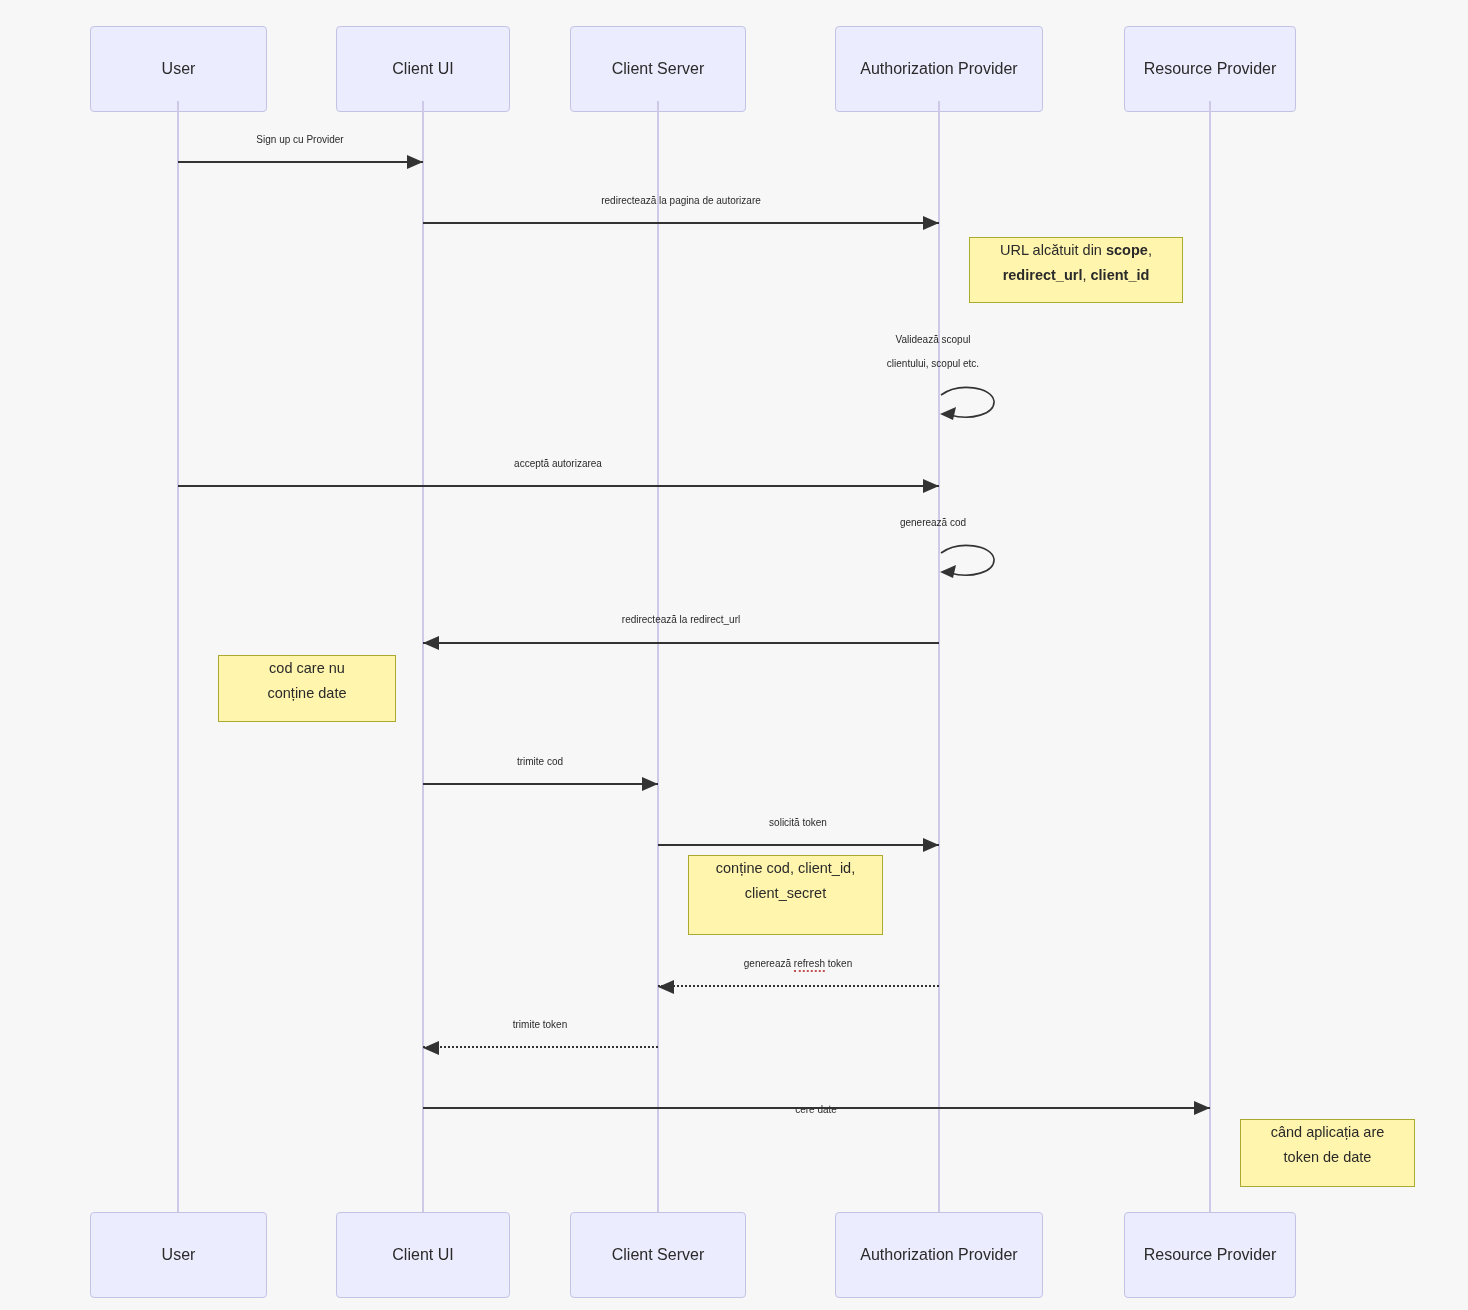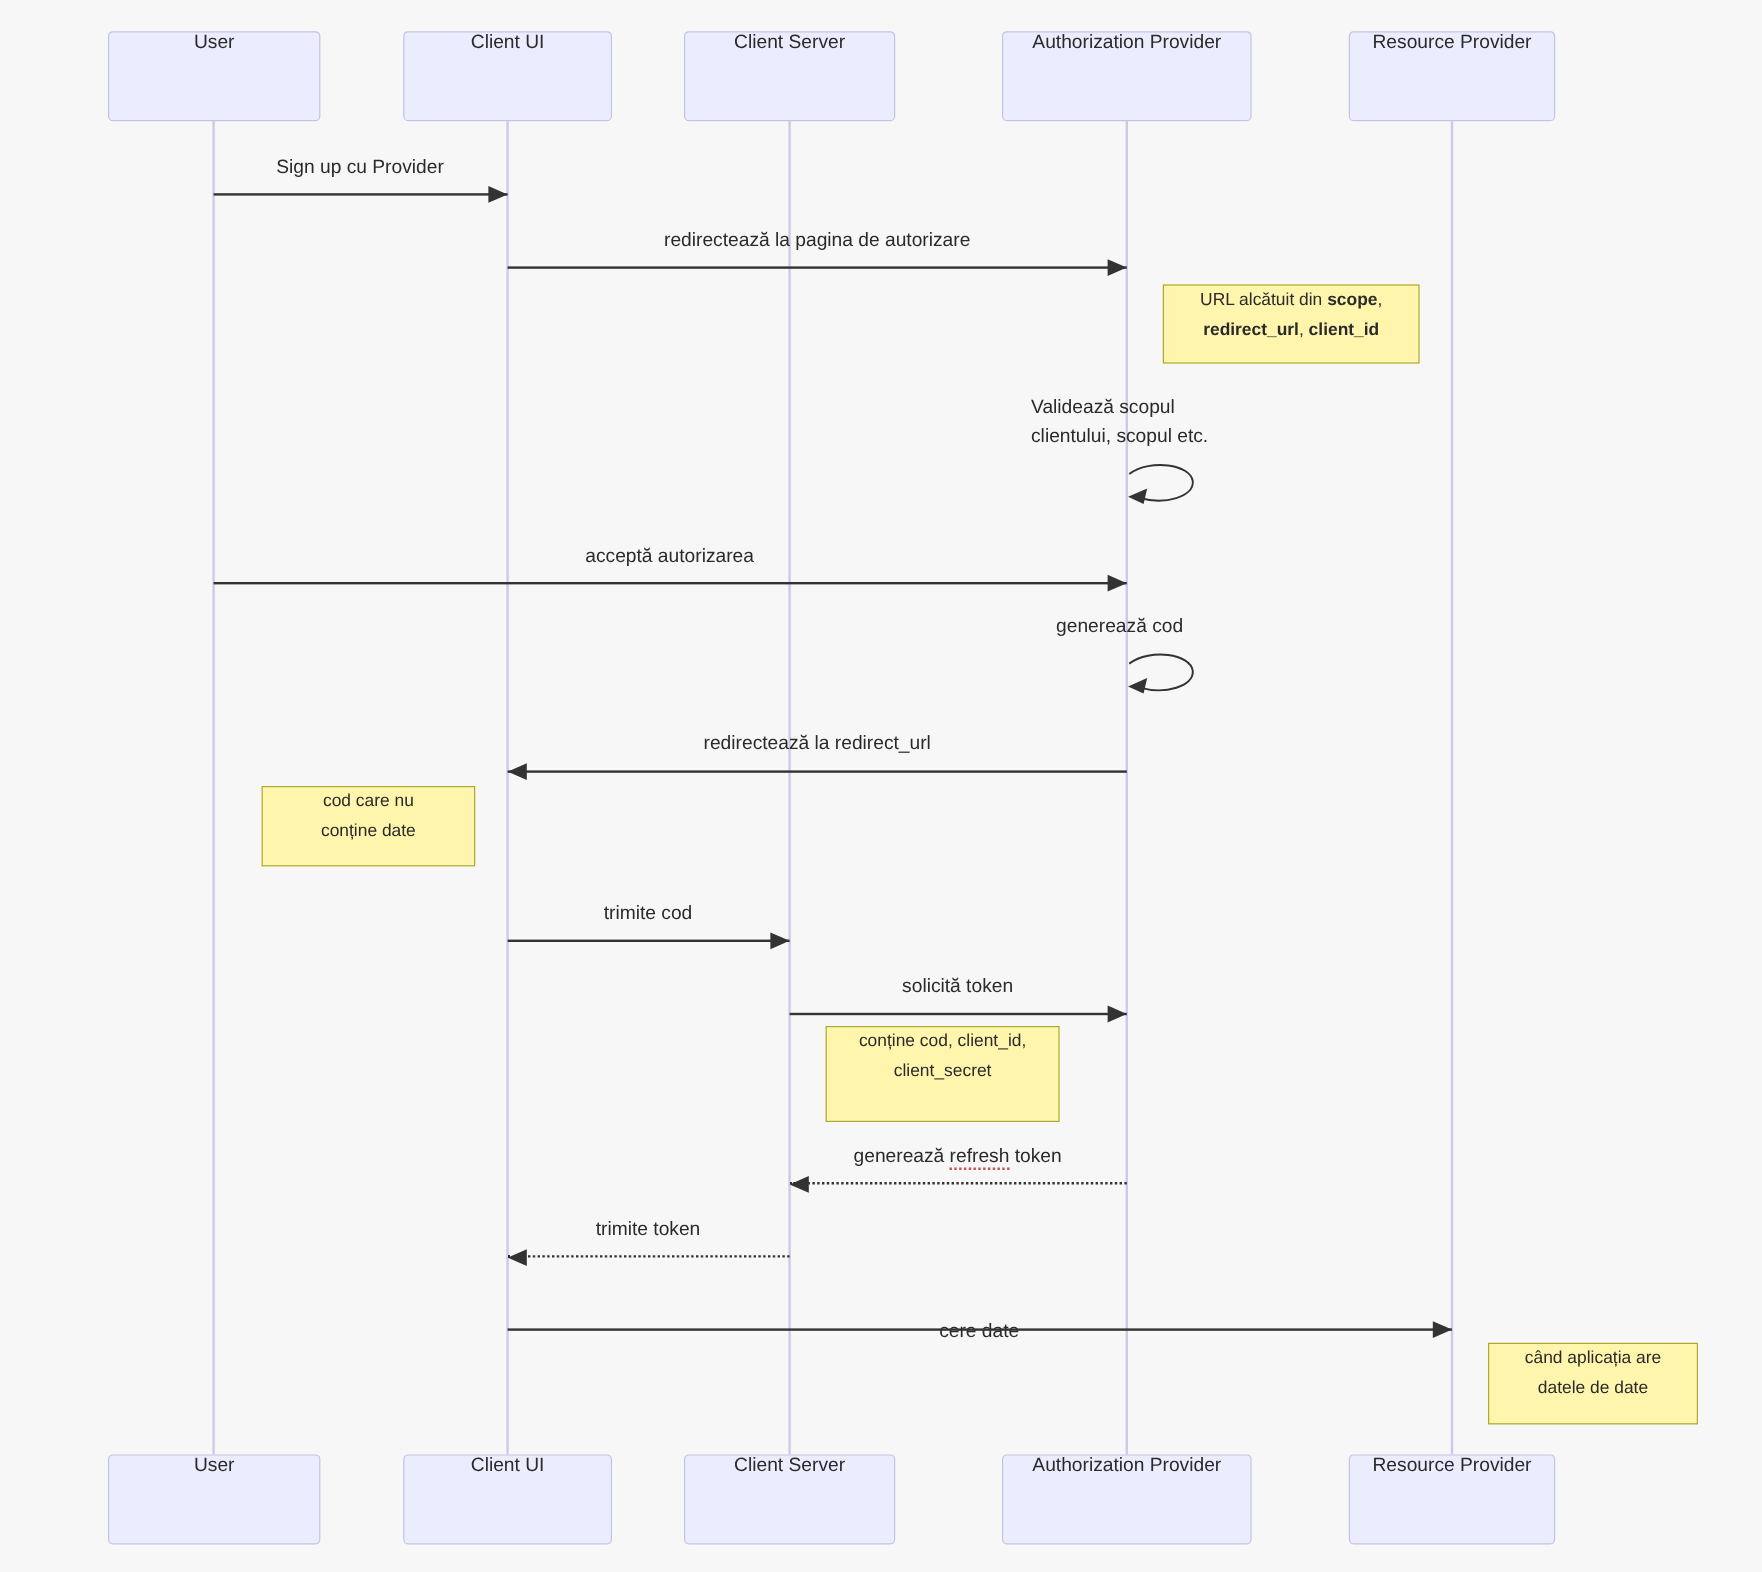--- a/index.html
+++ b/index.html
@@ -1,32 +1,32 @@
 <!DOCTYPE html>
 <html style="--background: #f7f7f7; --actor-fill: #ececff; --actor-border: #c3c3e6; --lifeline: #cfc8e6; --arrow: #333333; --note-fill: #fff5ad; --note-border: #aaaa33; --text: #2a2a2a; --spell-underline: #c45252;"><head>
 <meta charset="utf-8">
 <style>
   html,body{margin:0;padding:0;background:var(--background,#f7f7f7);}
   .stage{position:relative;width:1468px;height:1310px;overflow:hidden;
          background:var(--background,#f7f7f7);
          font-family:"Liberation Sans",sans-serif;color:var(--text,#2a2a2a);}
-  .actor{position:absolute;height:75px;box-sizing:border-box;
+  .actor{position:absolute;height:86px;box-sizing:border-box;
          background:var(--actor-fill,#ececff);
          border:1px solid var(--actor-border,#c3c3e6);border-radius:4px;
-         display:flex;align-items:flex-start;justify-content:center;font-size:16px;}
+         display:flex;align-items:center;justify-content:center;font-size:16px;}
   .lifeline{position:absolute;width:2px;background:var(--lifeline,#cfc8e6);}
   .arrow{position:absolute;height:2px;background:var(--arrow,#333);}
   .arrow.dotted{height:0;background:none;border-top:2px dotted var(--arrow,#333);}
   .head{position:absolute;width:0;height:0;
         border-top:7px solid transparent;border-bottom:7px solid transparent;top:-6px;}
   .dotted .head{top:-7px;}
   .head.right{right:0;border-left:16px solid var(--arrow,#333);}
   .head.left{left:0;border-right:16px solid var(--arrow,#333);}
   .msg-label{position:absolute;transform:translateX(-50%);white-space:nowrap;
-             font-size:16px;line-height:24px;}
+             font-size:10px;line-height:24px;text-align:center;}
   .spell{border-bottom:2px dotted var(--spell-underline,#c45252);padding-bottom:1px;}
   .note{position:absolute;box-sizing:border-box;
         background:var(--note-fill,#fff5ad);border:1px solid var(--note-border,#aaaa33);
         display:flex;flex-direction:column;align-items:center;justify-content:flex-start;
         font-size:14.5px;line-height:25px;text-align:center;}
   .loop{position:absolute;}
   .loop path{stroke:var(--arrow,#333);}
   .loop polygon{fill:var(--arrow,#333);}
 </style>
 </head>
@@ -128,21 +128,21 @@
     <span class="head left"></span>
     </div>
 
   <div class="msg-label" style="left:816px;top:1098px">cere date</div>
   <div class="arrow" style="left:423px;top:1107px;width:787px">
     <span class="head right"></span>
     </div>
 
   <div class="note" style="left:1240px;top:1119px;width:175px;height:68px">
     <div>când aplicația are</div>
-    <div>datele de date</div>
+    <div>token de date</div>
   </div>
 
   <div class="actor" style="left:90px;top:1212px;width:177px">
     <span>User</span>
     </div>
   <div class="actor" style="left:336px;top:1212px;width:174px">
     <span>Client UI</span>
     </div>
   <div class="actor" style="left:570px;top:1212px;width:176px">
     <span>Client Server</span>

